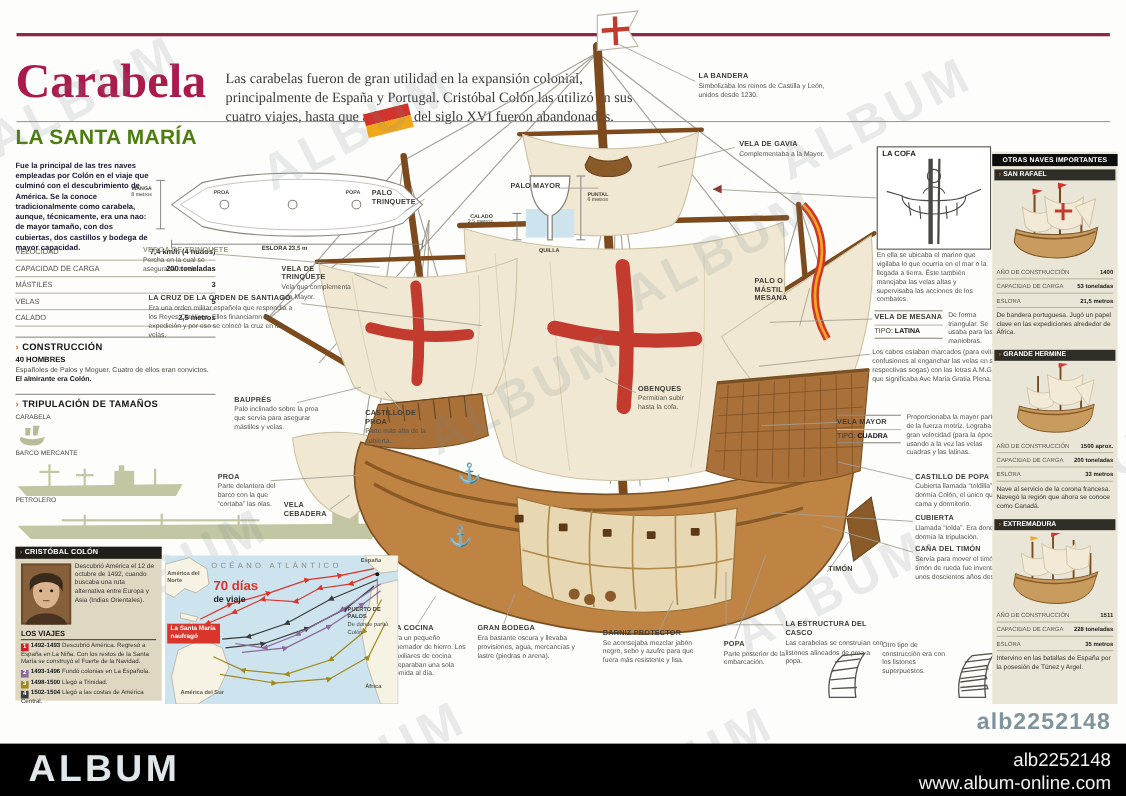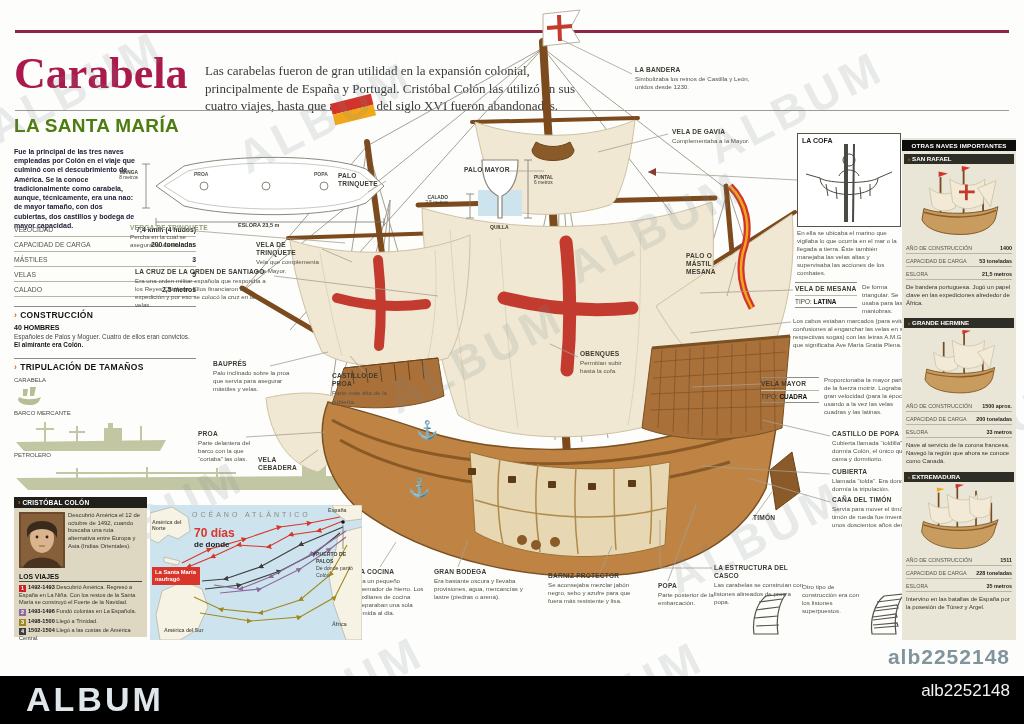--- a/index.html
+++ b/index.html
@@ -566,21 +566,21 @@
         <polyline points="196,26 160,50 120,72 90,84 64,80" stroke="#8d6a9f" marker-mid="url(#m-pur)"></polyline>
         <polyline points="70,88 110,84 150,64 180,44 196,32" stroke="#8d6a9f" marker-mid="url(#m-pur)"></polyline>
         <polyline points="197,40 180,70 150,95 110,108 70,104 44,92" stroke="#a08a1e" marker-mid="url(#m-oli)"></polyline>
         <polyline points="50,108 100,116 150,112 185,92 200,62" stroke="#a08a1e" marker-mid="url(#m-oli)"></polyline>
       </g>
       <circle cx="193" cy="17" r="1.8" fill="#111"></circle>
       <line x1="193" y1="20" x2="193" y2="44" stroke="#55534a" stroke-width=".6"></line>
     </svg>
     <div class="ocean">OCÉANO ATLÁNTICO</div>
     <div class="dias">
-      <span class="d1">70 días</span><span class="d2">de donde</span>
+      <span class="d1">70 días</span><span class="d2">de viaje</span>
     </div>
     <div class="t" style="left:2px;top:14px;width:34px;">América del Norte</div>
     <div class="t" style="left:14px;top:122px;width:60px;">América del Sur</div>
     <div class="t" style="left:178px;top:2px;">España</div>
     <div class="t" style="left:182px;top:116px;">África</div>
     <div class="puerto">
       <span style="font-weight:bold;display:inline;">PUERTO DE PALOS</span><span>De donde partió Colón</span>
     </div>
     <div class="nauf">La Santa María naufragó</div>
   </div>
@@ -684,16 +684,17 @@
         <span class="v">35 metros</span>
       </div>
     <div class="sdesc" style="top:458px;">Intervino en las batallas de España por la posesión de Túnez y Argel.</div>
   </div>
 
   <div class="cornerid">alb2252148</div>
   <div class="footer">
     <div class="flogo">ALBUM</div>
     <div class="fright">
       <div>alb2252148</div>
+      <div>www.album-online.com</div>
     </div>
   </div>
 
 </div>
 
 </body></html>

